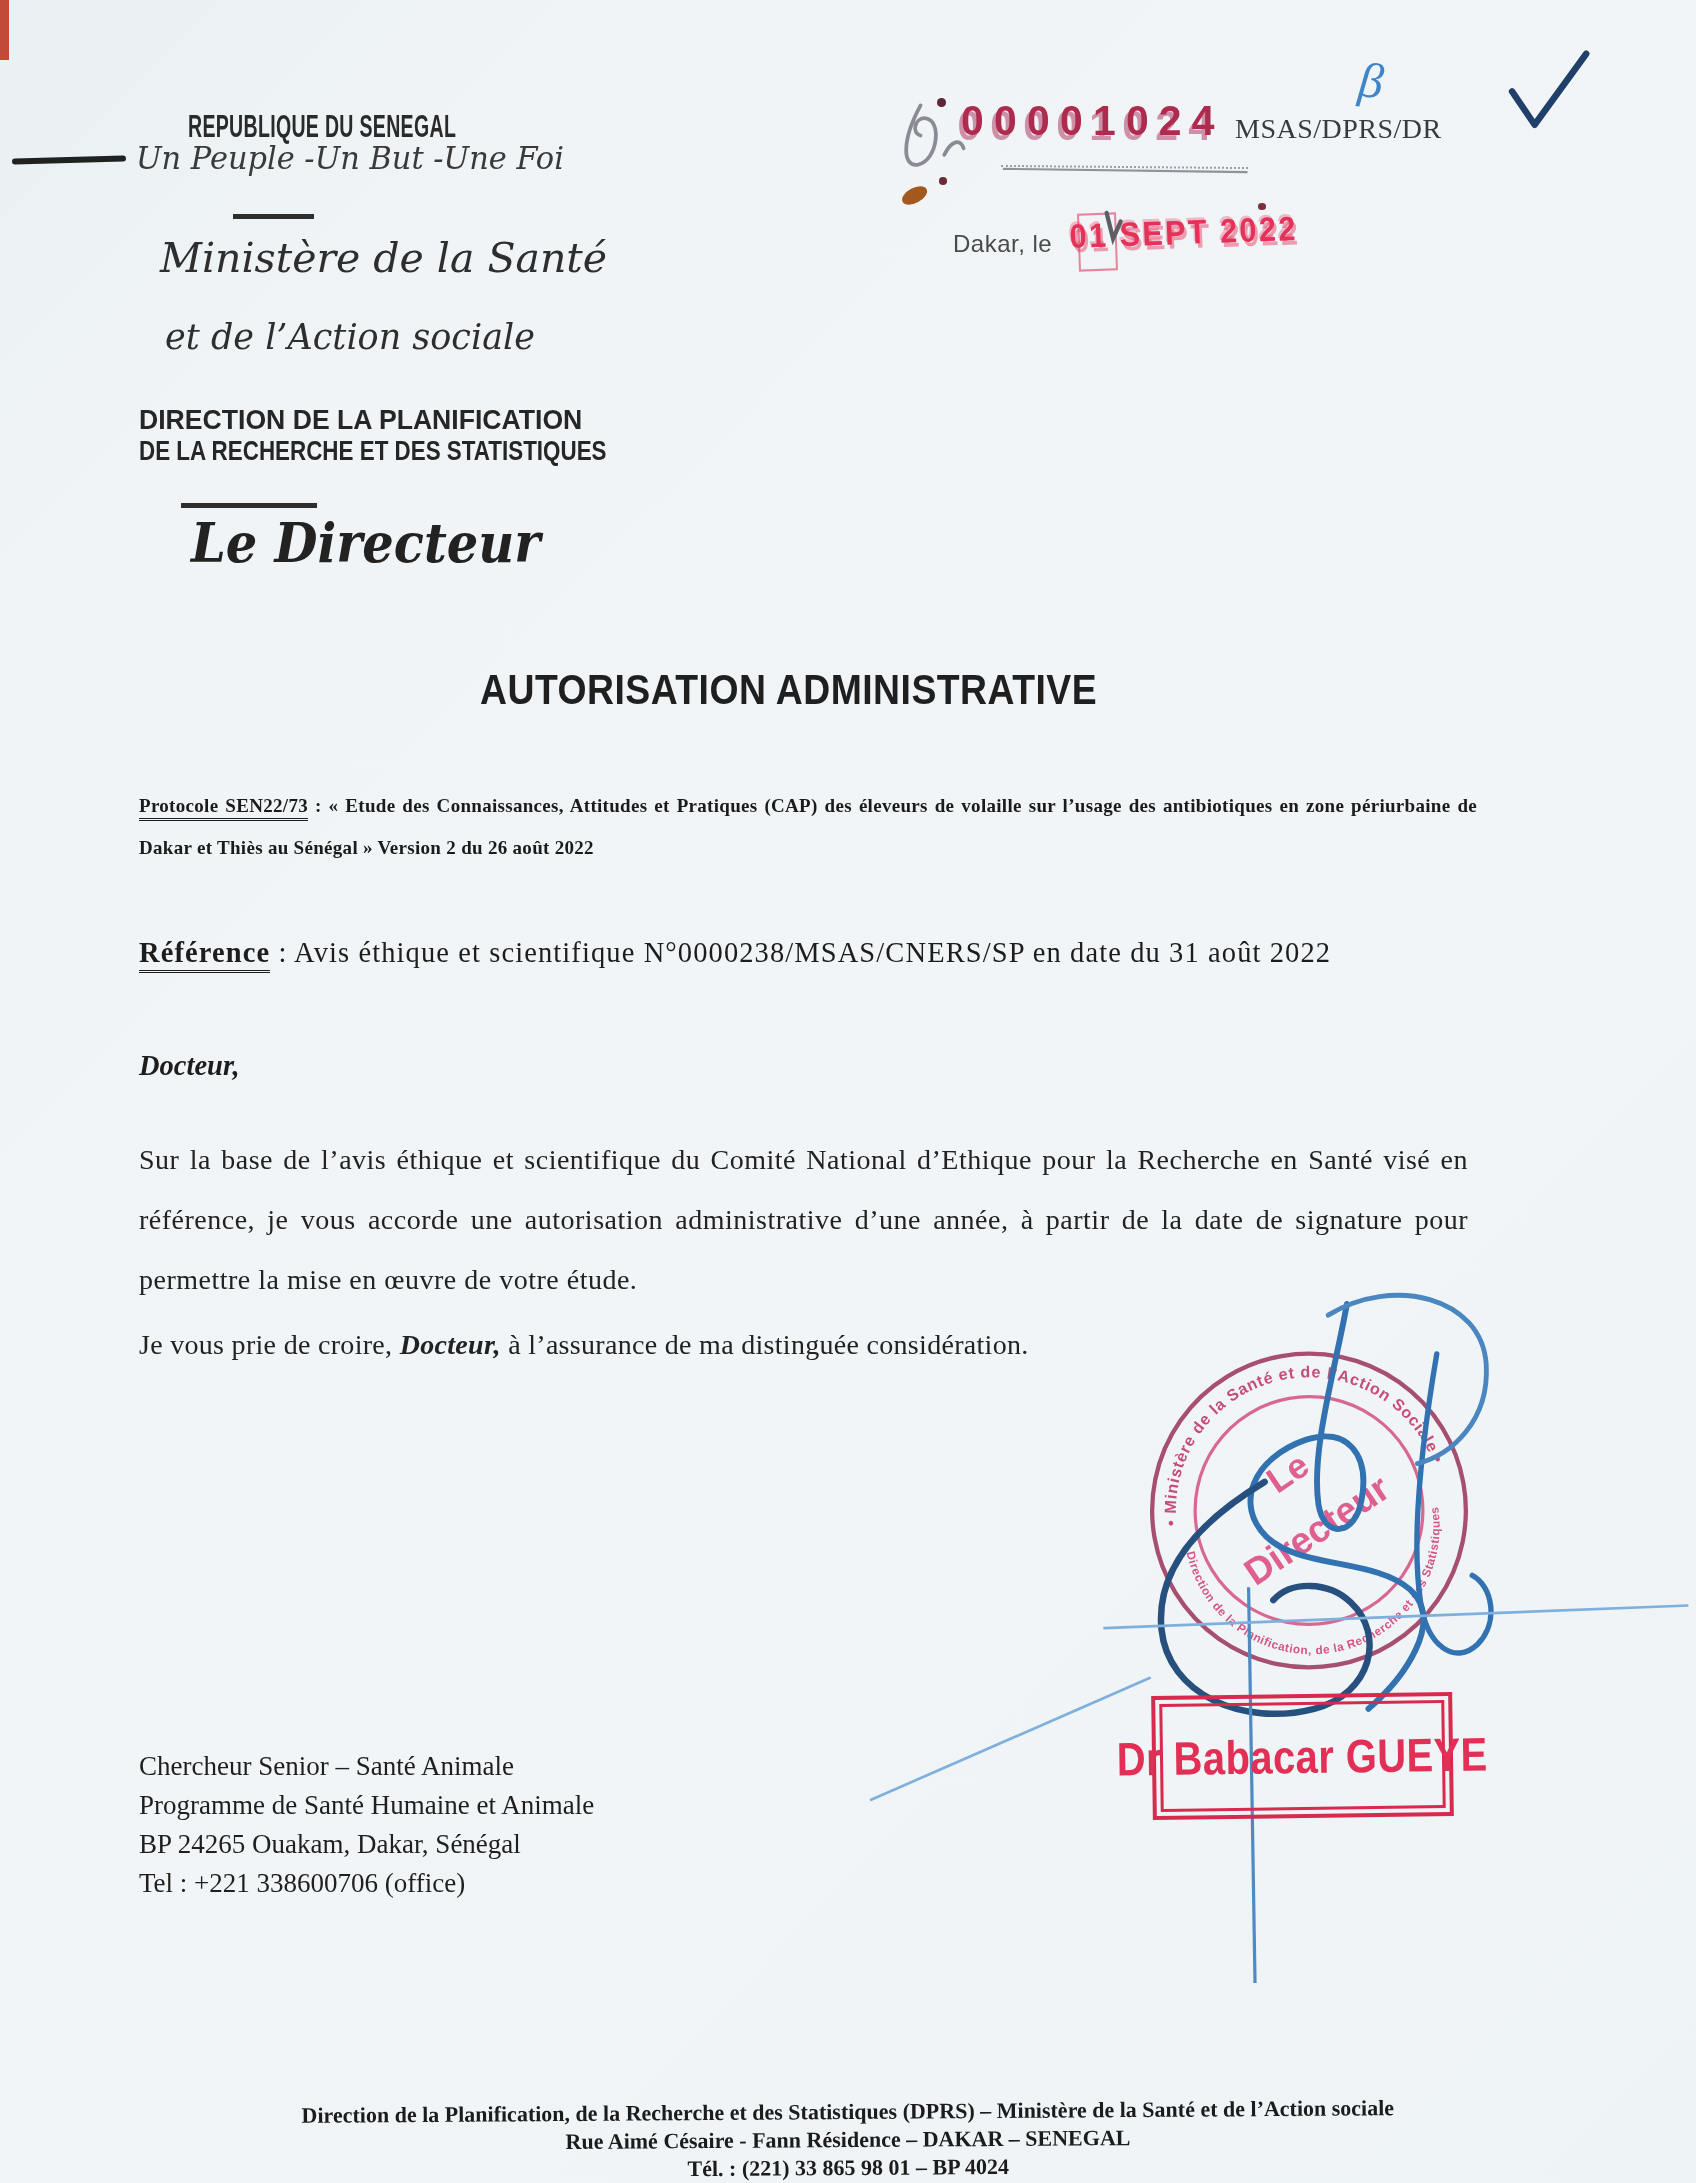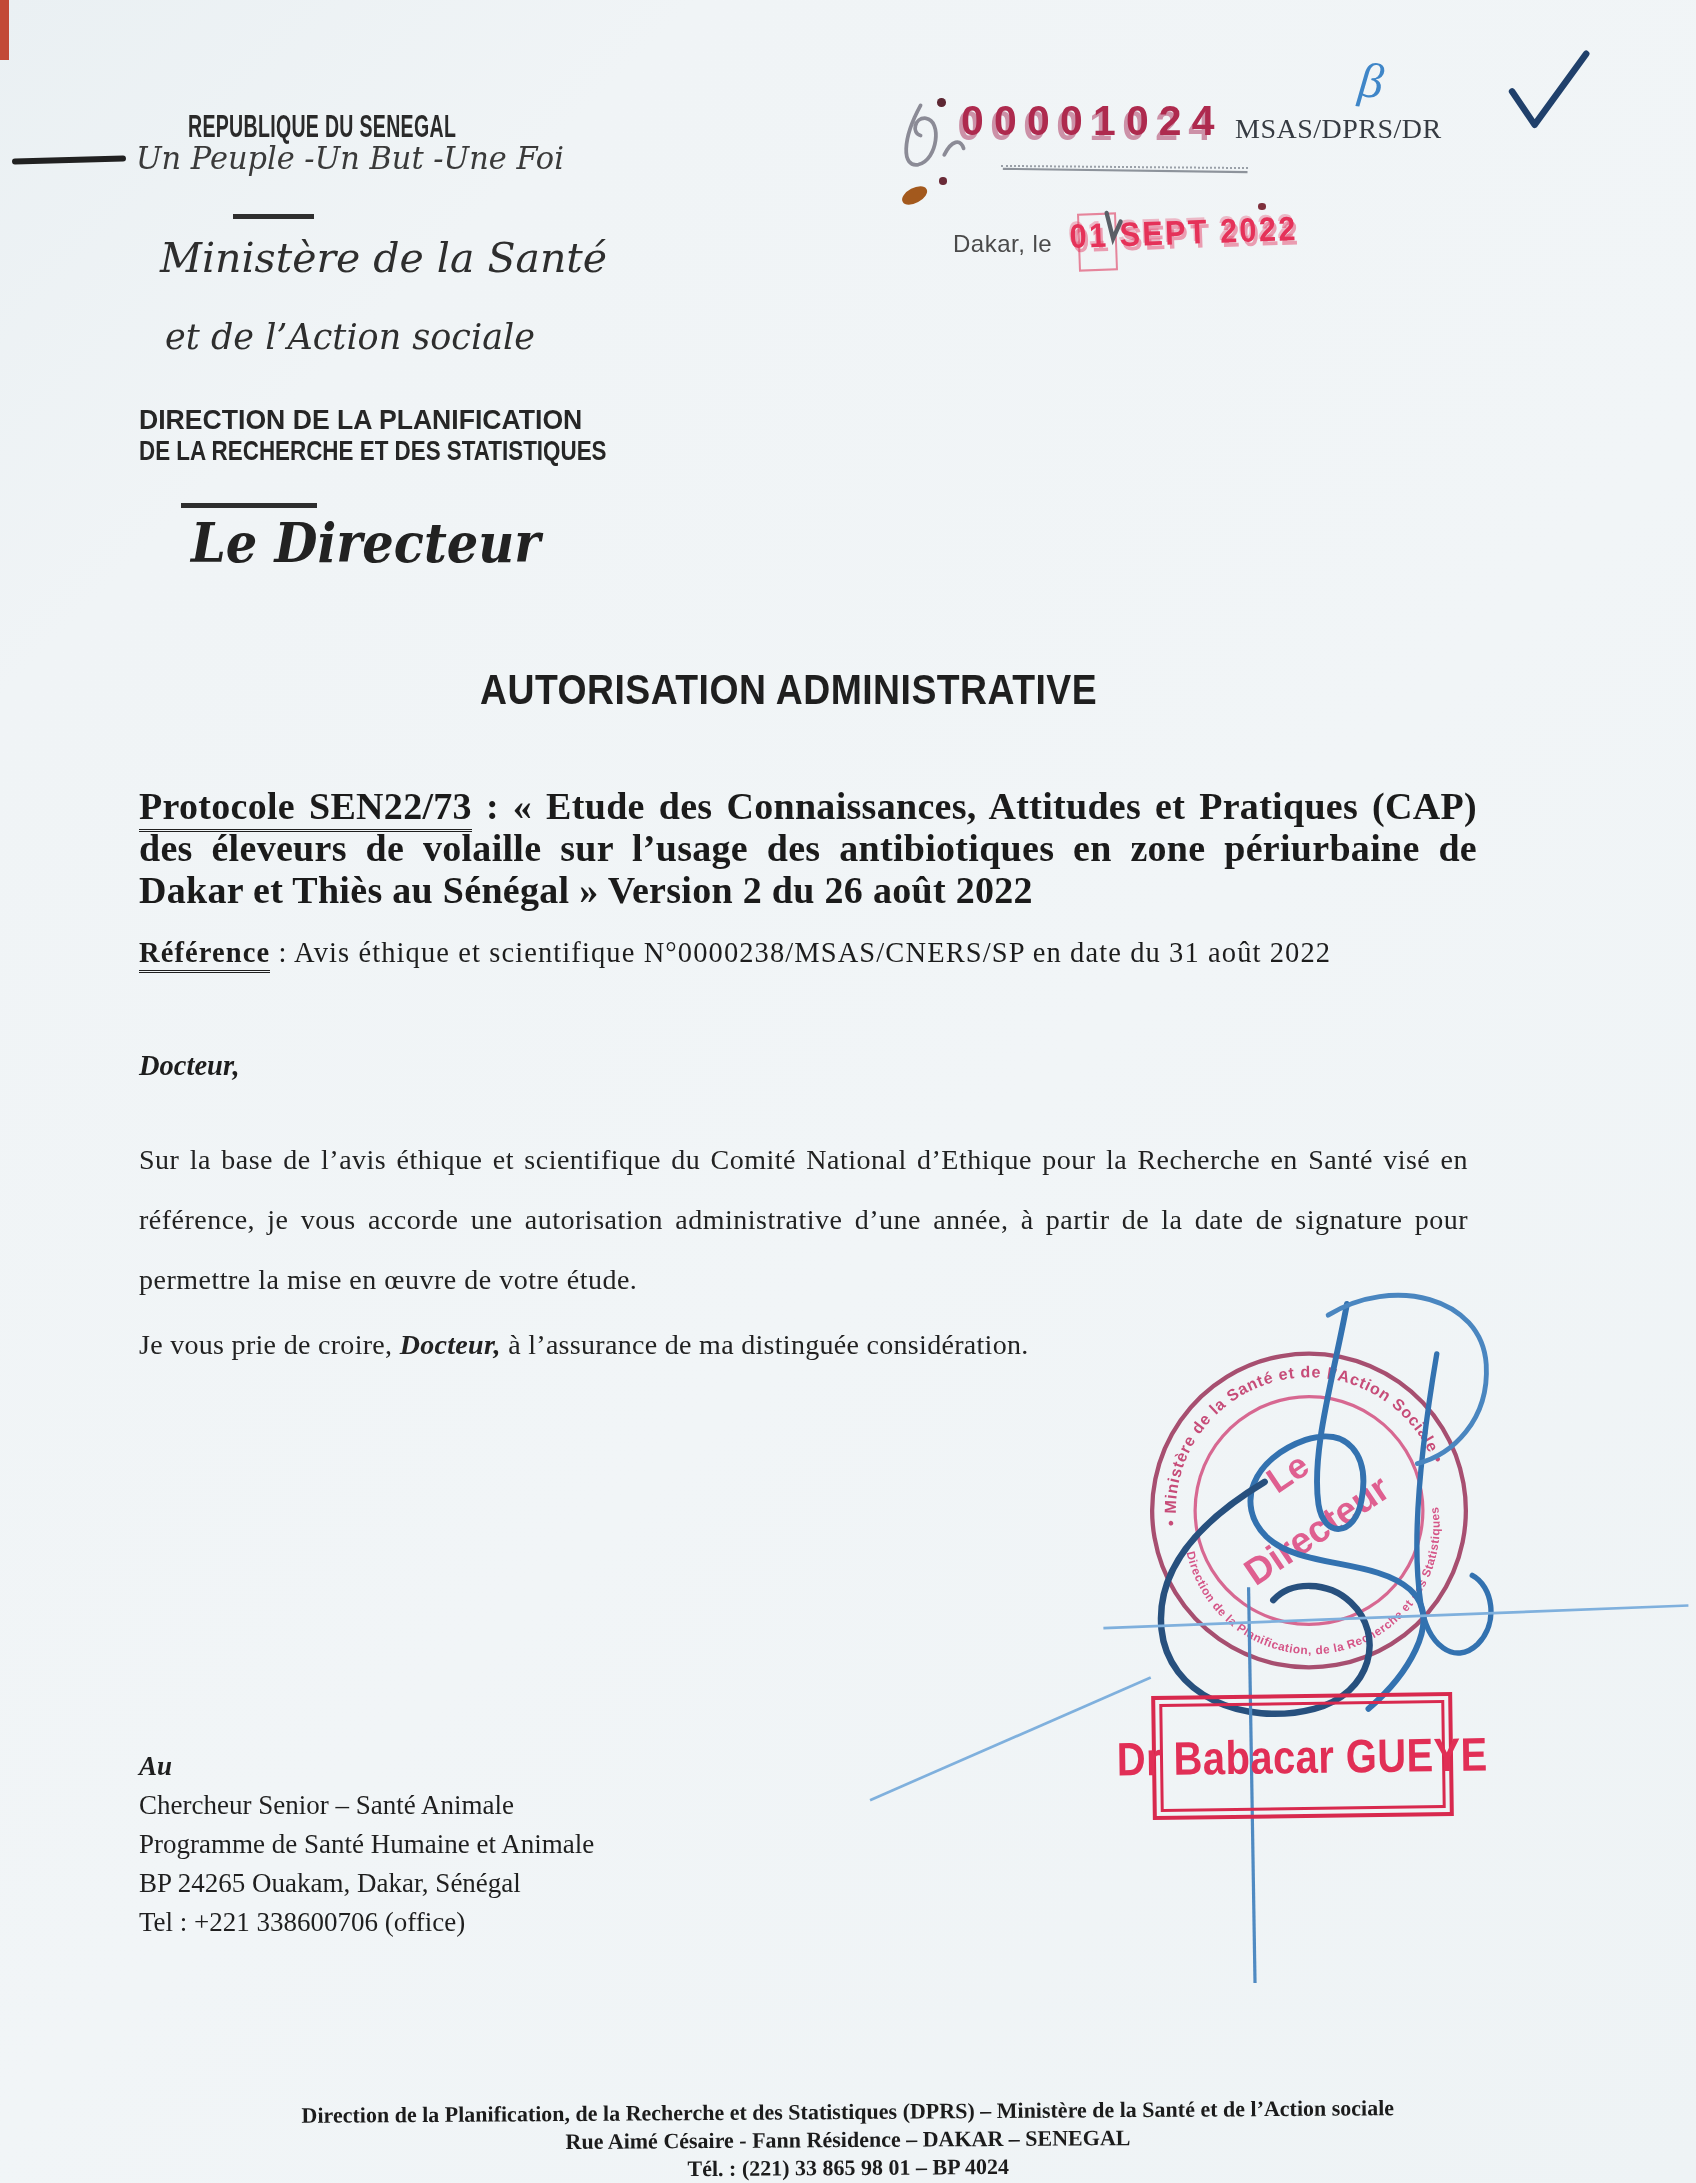--- a/index.html
+++ b/index.html
@@ -51,21 +51,21 @@
   .leaf-speck{left:901px;top:188px;width:27px;height:14.5px;background:#a3591d;
               border-radius:50%;transform:rotate(-28deg);}
   .speck-dot1{left:937px;top:98px;width:8.6px;height:8.6px;background:#5d2733;border-radius:50%;}
   .speck-dot2{left:939px;top:177px;width:7.5px;height:7.5px;background:#6a2b38;border-radius:50%;}
   .speck-dot3{left:1258px;top:203px;width:7.5px;height:6.5px;background:#7e2f3c;border-radius:50%;}
   .corner-artifact{left:0;top:0;width:8.6px;height:60px;background:#c24a36;}
 
   
   .title{left:480px;top:666px;font-size:42px;font-weight:bold;color:#1f1f1f;
          transform:scaleX(0.89);letter-spacing:0.5px;}
-  .protocol{left:139px;top:785px;width:1338px;font-size:38px;font-weight:bold;
+  .protocol{left:139px;top:785px;width:1338px;font-size:19px;font-weight:bold;
             line-height:42px;text-align:justify;color:#1b1b1b;letter-spacing:0.3px;}
   .reference{left:139px;top:937px;font-size:28.5px;color:#1d1d1d;letter-spacing:1.1px;}
   .reference .lbl{font-weight:bold;}
   .salutation{left:139px;top:1050px;font-size:28.5px;font-weight:bold;font-style:italic;color:#1d1d1d;}
   .bodypara{left:139px;top:1130px;width:1329px;font-size:28px;line-height:60px;
             text-align:justify;color:#222;letter-spacing:0.5px;}
   .closing{left:139px;top:1329px;font-size:28px;color:#222;letter-spacing:0.3px;}
   .closing .emph{font-weight:bold;font-style:italic;}
 
   
@@ -158,21 +158,20 @@
   <path d="M 1618 3348 L 2140 3120" stroke="#7fb0dd" stroke-width="5"></path>
 </svg>
 
 <div class="abs name-stamp">
   <div class="name-stamp-inner">
     <span class="sans name-stamp-text">Dr Babacar GUEYE</span>
   </div>
 </div>
 
 <div class="abs recipient">
-  <div class="bi">Au</div>
   <div>Chercheur Senior – Santé Animale</div>
   <div>Programme de Santé Humaine et Animale</div>
   <div>BP 24265 Ouakam, Dakar, Sénégal</div>
   <div>Tel : +221 338600706 (office)</div>
 </div>
 
 <div class="abs footer">
   <div>Direction de la Planification, de la Recherche et des Statistiques (DPRS) –  Ministère de la Santé et de l’Action sociale</div>
   <div>Rue Aimé Césaire - Fann Résidence – DAKAR – SENEGAL</div>
   <div>Tél. : (221) 33 865 98 01 – BP 4024</div>

